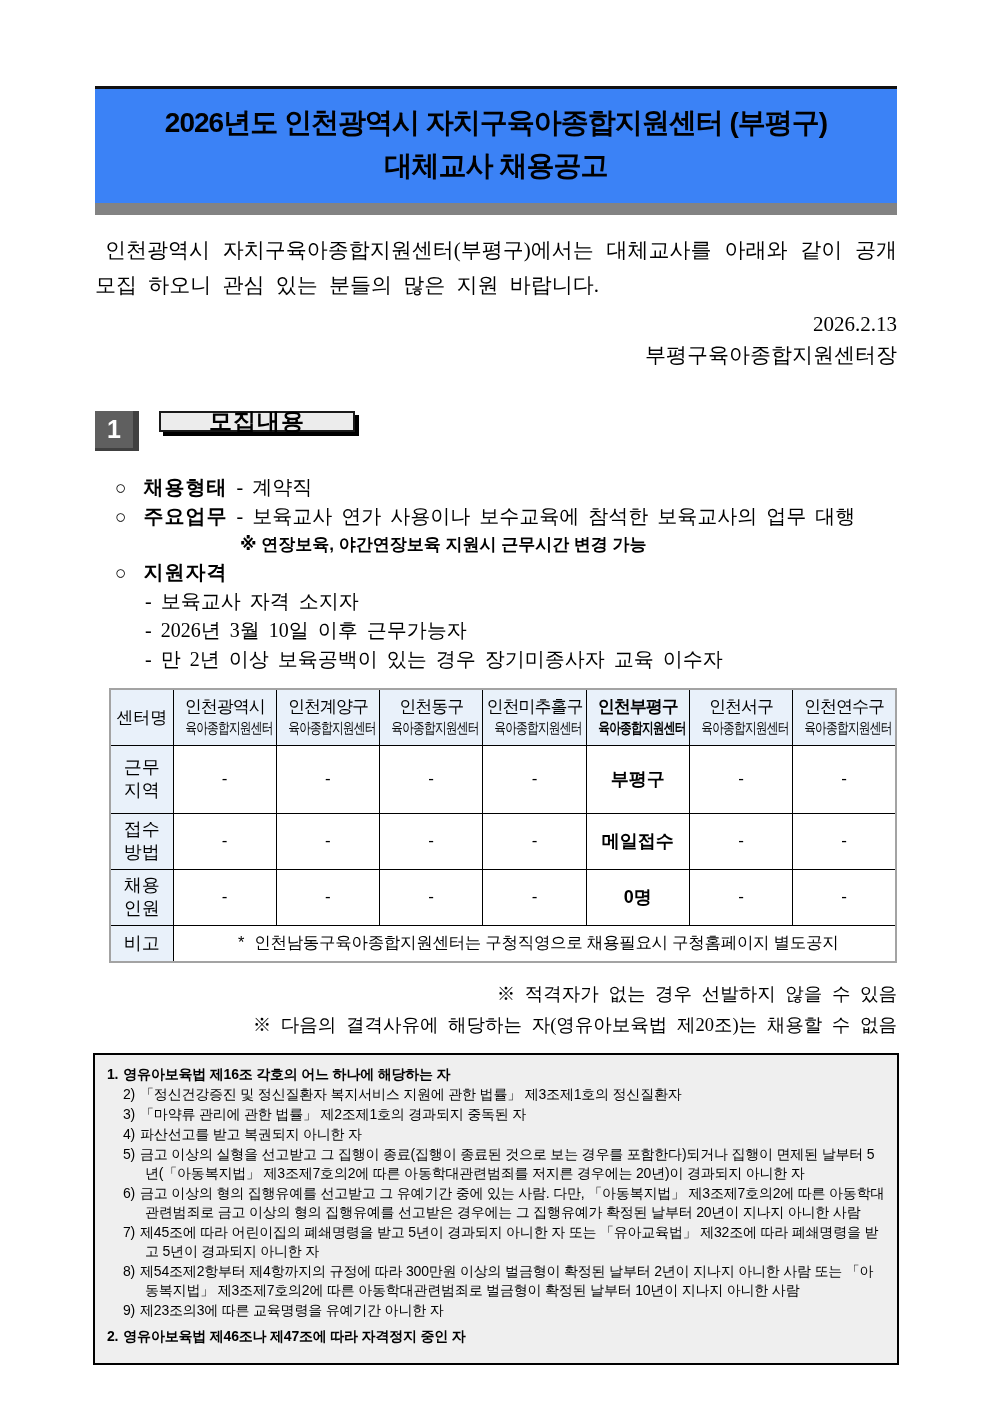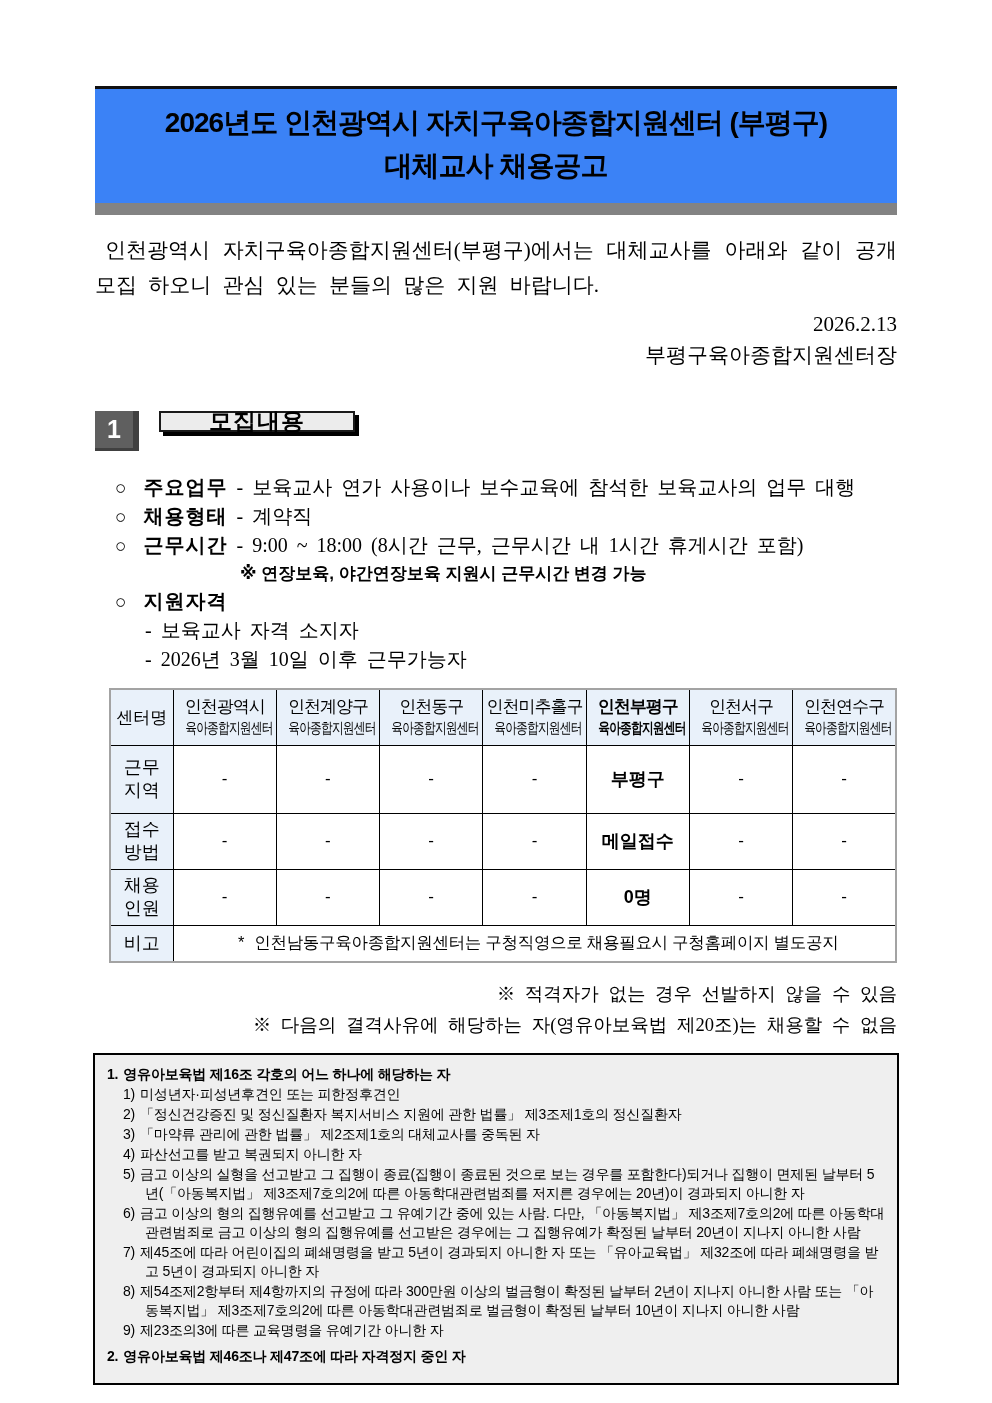--- a/index.html
+++ b/index.html
@@ -120,41 +120,37 @@
     </div>
 
     <div class="section-head">
       <div class="sec-num">1</div>
       <div class="sec-title">모집내용</div>
     </div>
 
     <div class="bullets">
       <div class="bullet-row">
         <span class="marker">○</span>
+        <span class="blabel">채용형태</span>
+        <span>- 계약직</span>
+      </div>
+      <div class="bullet-row">
+        <span class="marker">○</span>
         <span class="blabel">주요업무</span>
         <span>- 보육교사 연가 사용이나 보수교육에 참석한 보육교사의 업무 대행</span>
-      </div>
-      <div class="bullet-row">
-        <span class="marker">○</span>
-        <span class="blabel">채용형태</span>
-        <span>- 계약직</span>
-      </div>
-      <div class="bullet-row">
-        <span class="marker">○</span>
-        <span class="blabel">근무시간</span>
-        <span>- 9:00 ~ 18:00 (8시간 근무, 근무시간 내 1시간 휴게시간 포함)</span>
       </div>
       <div class="worktime-note">※ 연장보육, 야간연장보육 지원시 근무시간 변경 가능</div>
       <div class="bullet-row">
         <span class="marker">○</span>
         <span class="blabel">지원자격</span>
       </div>
       <div class="sub-items">
         <div>- 보육교사 자격 소지자</div>
         <div>- 2026년 3월 10일 이후 근무가능자</div>
+        <div>- 만 2년 이상 보육공백이 있는 경우 장기미종사자 교육 이수자</div>
       </div>
     </div>
 
     <table class="centers">
       <colgroup>
         <col class="c-first">
           <col>
           <col>
           <col>
           <col>
@@ -244,23 +240,22 @@
       </tbody>
     </table>
 
     <div class="notes">
       <div>※ 적격자가 없는 경우 선발하지 않을 수 있음</div>
       <div>※ 다음의 결격사유에 해당하는 자(영유아보육법 제20조)는 채용할 수 없음</div>
     </div>
 
     <div class="dq-box">
       <div class="dq-main"><span class="dq-no">1.</span><span>영유아보육법 제16조 각호의 어느 하나에 해당하는 자</span></div>
-      <div class="dq-sub"><span class="dq-no">1)</span><span>미성년자·피성년후견인 또는 피한정후견인</span></div>
       <div class="dq-sub"><span class="dq-no">2)</span><span>「정신건강증진 및 정신질환자 복지서비스 지원에 관한 법률」 제3조제1호의 정신질환자</span></div>
-      <div class="dq-sub"><span class="dq-no">3)</span><span>「마약류 관리에 관한 법률」 제2조제1호의 대체교사를 중독된 자</span></div>
+      <div class="dq-sub"><span class="dq-no">3)</span><span>「마약류 관리에 관한 법률」 제2조제1호의 경과되지 중독된 자</span></div>
       <div class="dq-sub"><span class="dq-no">4)</span><span>파산선고를 받고 복권되지 아니한 자</span></div>
       <div class="dq-sub"><span class="dq-no">5)</span><span>금고 이상의 실형을 선고받고 그 집행이 종료(집행이 종료된 것으로 보는 경우를 포함한다)되거나 집행이 면제된 날부터 5년(「아동복지법」 제3조제7호의2에 따른 아동학대관련범죄를 저지른 경우에는 20년)이 경과되지 아니한 자</span></div>
       <div class="dq-sub"><span class="dq-no">6)</span><span>금고 이상의 형의 집행유예를 선고받고 그 유예기간 중에 있는 사람. 다만, 「아동복지법」 제3조제7호의2에 따른 아동학대관련범죄로 금고 이상의 형의 집행유예를 선고받은 경우에는 그 집행유예가 확정된 날부터 20년이 지나지 아니한 사람</span></div>
       <div class="dq-sub"><span class="dq-no">7)</span><span>제45조에 따라 어린이집의 폐쇄명령을 받고 5년이 경과되지 아니한 자 또는 「유아교육법」 제32조에 따라 폐쇄명령을 받고 5년이 경과되지 아니한 자</span></div>
       <div class="dq-sub"><span class="dq-no">8)</span><span>제54조제2항부터 제4항까지의 규정에 따라 300만원 이상의 벌금형이 확정된 날부터 2년이 지나지 아니한 사람 또는 「아동복지법」 제3조제7호의2에 따른 아동학대관련범죄로 벌금형이 확정된 날부터 10년이 지나지 아니한 사람</span></div>
       <div class="dq-sub"><span class="dq-no">9)</span><span>제23조의3에 따른 교육명령을 유예기간 아니한 자</span></div>
       <div class="dq-main gap"><span class="dq-no">2.</span><span>영유아보육법 제46조나 제47조에 따라 자격정지 중인 자</span></div>
       <div class="dq-main gap"></div>
     </div>
 

